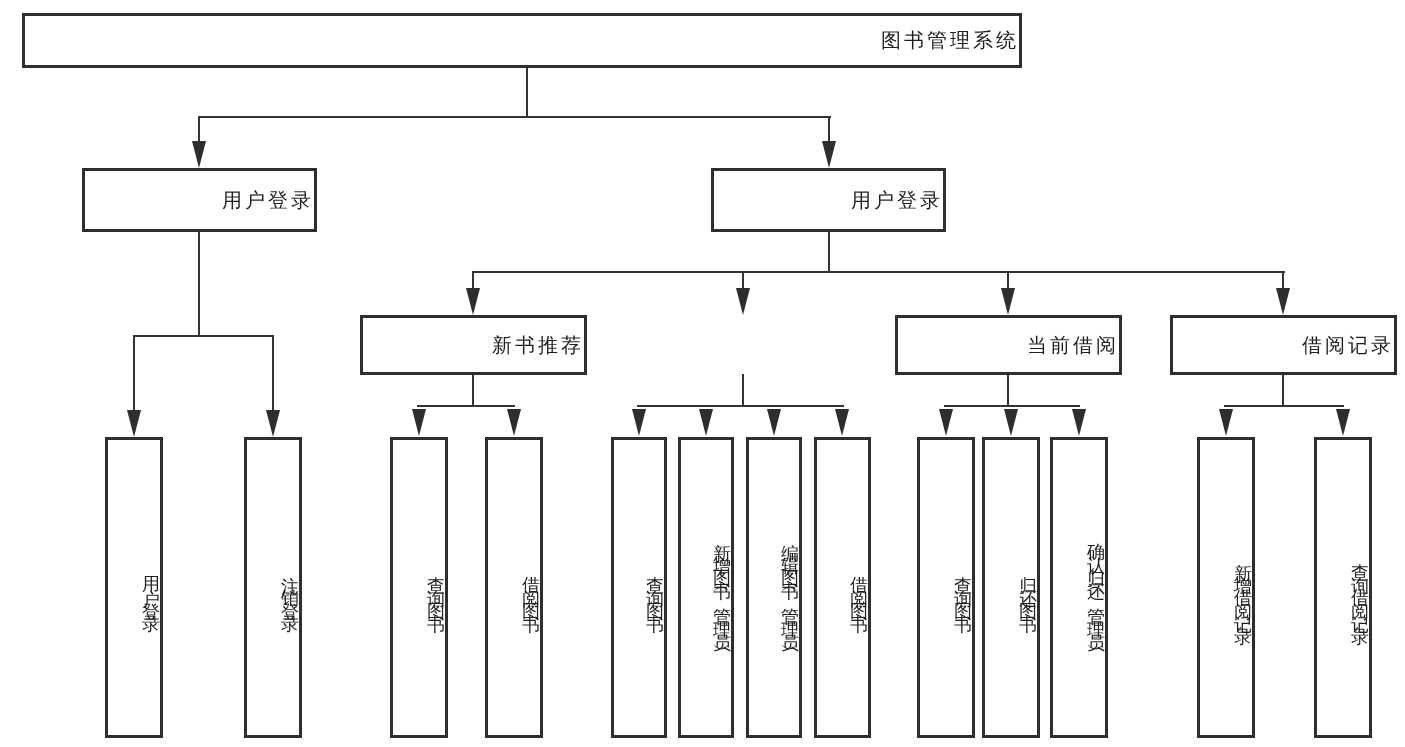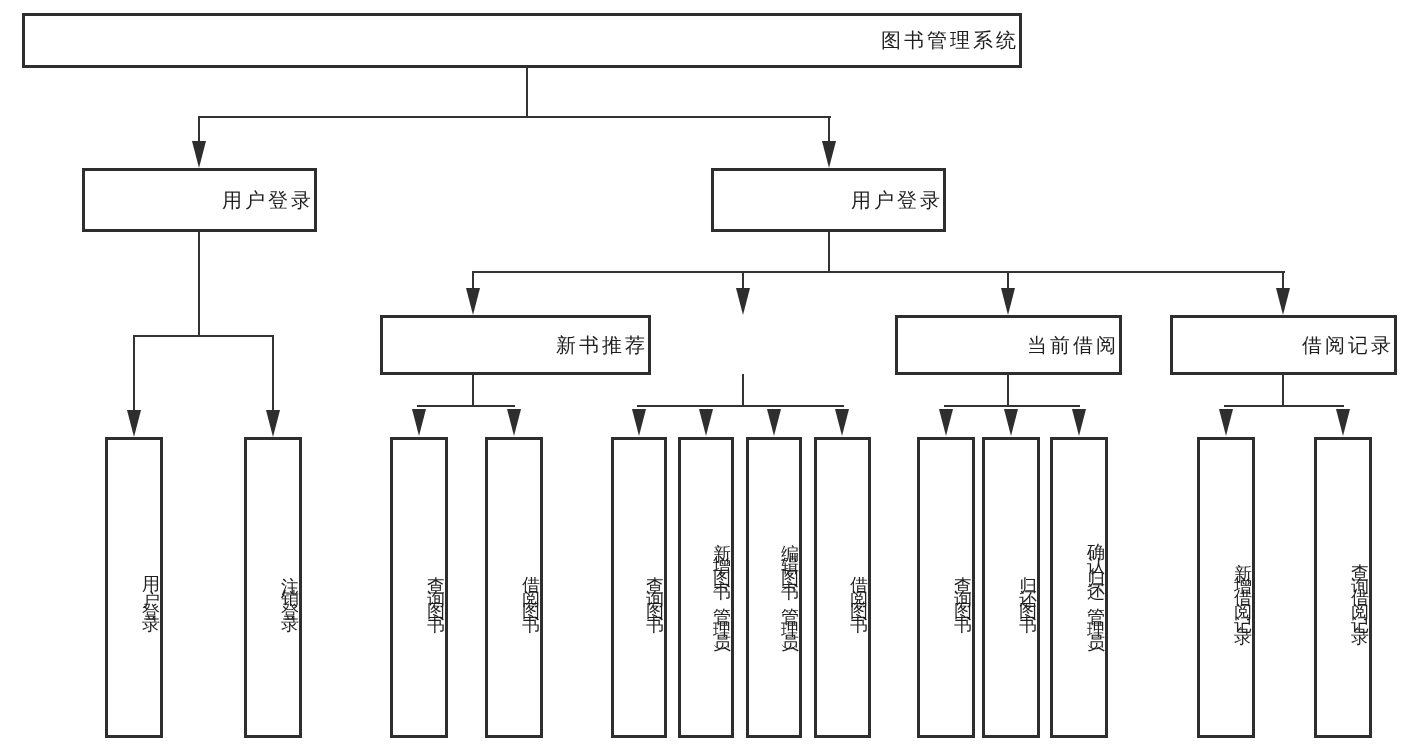--- a/index.html
+++ b/index.html
@@ -70,21 +70,21 @@
     <span class="htext">图书管理系统</span>
   </div>
 
   <div class="box" style="left:82px;top:168px;width:235px;height:64px">
     <span class="htext">用户登录</span>
   </div>
   <div class="box" style="left:711px;top:168px;width:235px;height:64px">
     <span class="htext">用户登录</span>
   </div>
 
-  <div class="box" style="left:380px;top:315px;width:271px;height:60px">
+  <div class="box" style="left:360px;top:315px;width:227px;height:60px">
     <span class="htext">新书推荐</span>
   </div>
   <div class="box" style="left:895px;top:315px;width:227px;height:60px">
     <span class="htext">当前借阅</span>
   </div>
   <div class="box" style="left:1170px;top:315px;width:227px;height:60px">
     <span class="htext">借阅记录</span>
   </div>
 
   <div class="box" style="left:105px;top:437px;width:58px;height:301px">

